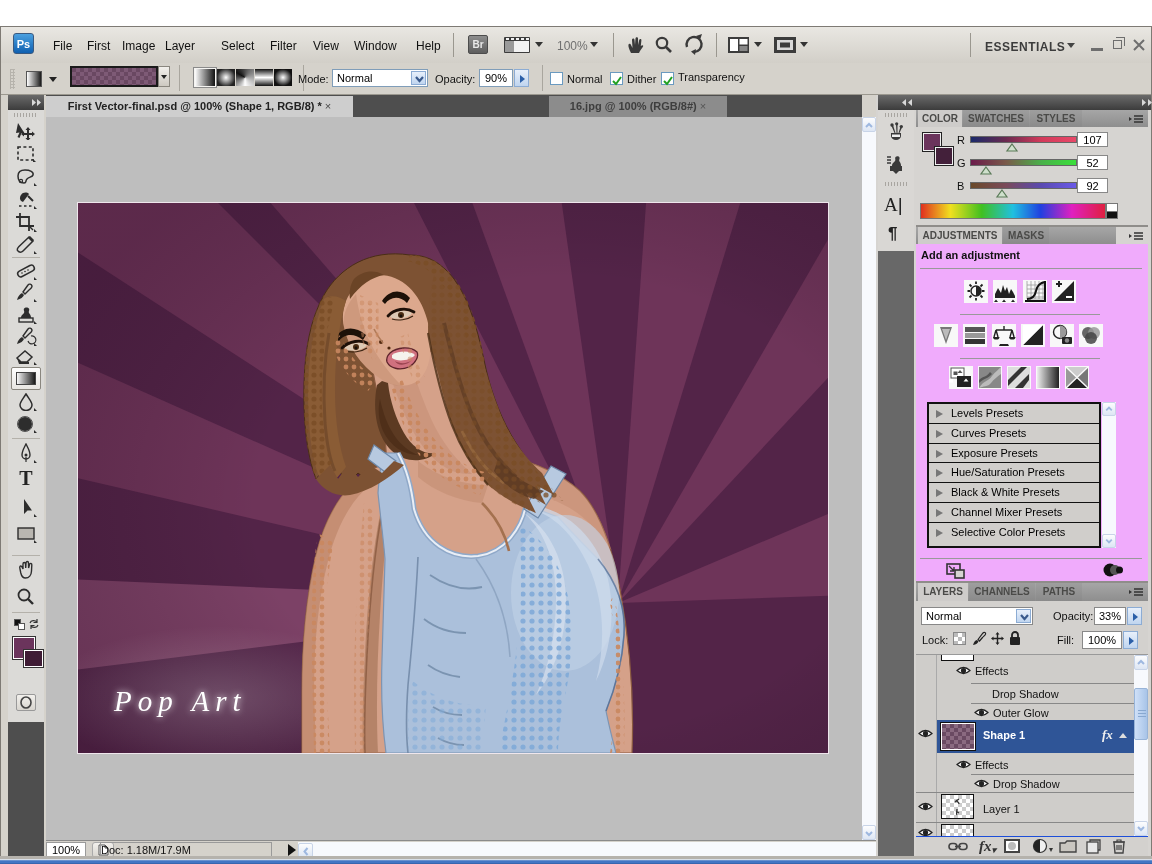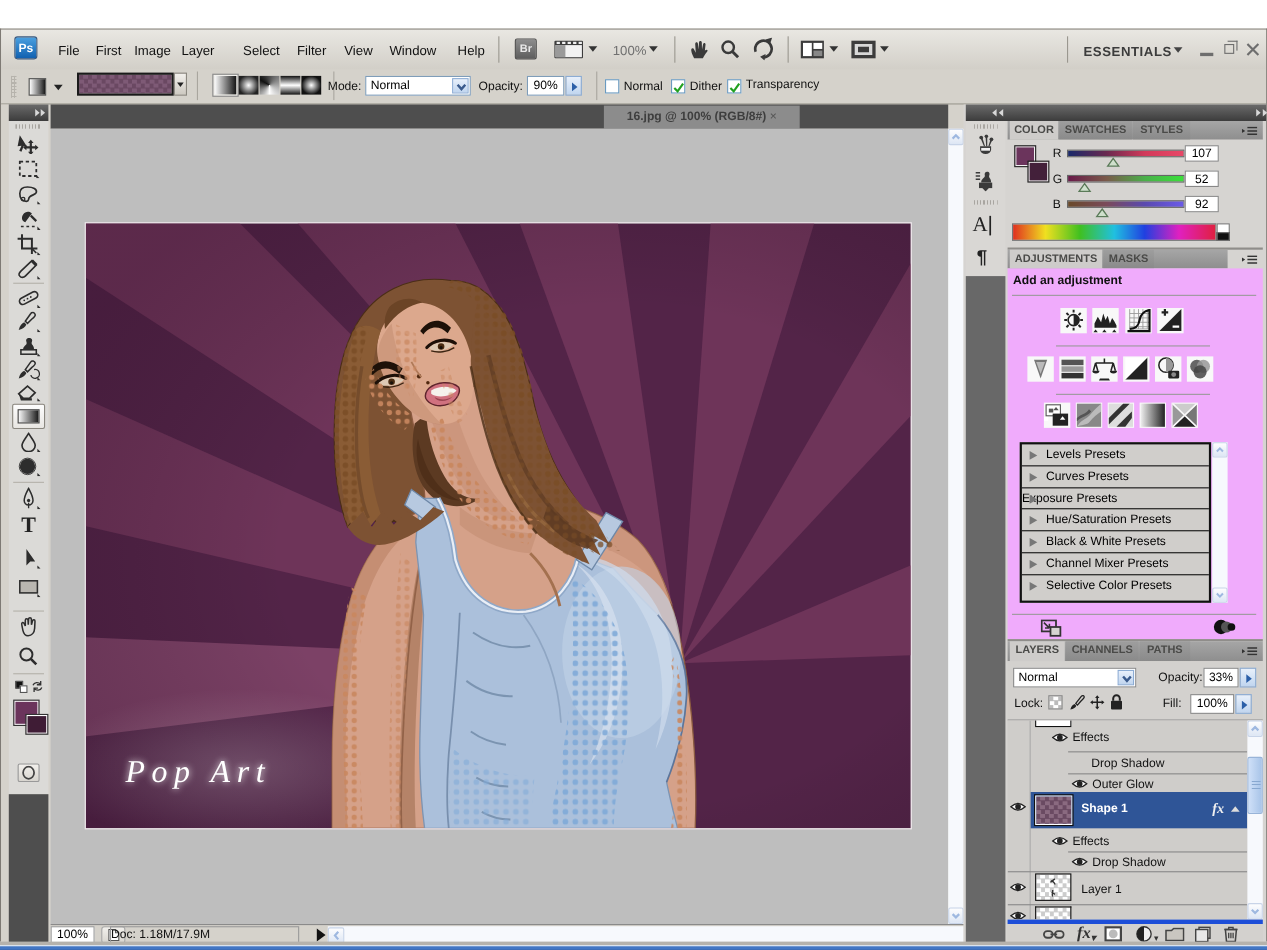--- a/index.html
+++ b/index.html
@@ -130,20 +130,21 @@
  <div class="cb" style="left:609px;top:9px"><svg width="12" height="12" viewBox="0 0 12 12">
         <path d="M2,6 L5,9 L10,2" fill="none" stroke="#21a121" stroke-width="2"></path>
       </svg></div>
  <span class="lbl" style="left:626px;top:10px">Dither</span>
  <div class="cb" style="left:660px;top:9px"><svg width="12" height="12" viewBox="0 0 12 12">
         <path d="M2,6 L5,9 L10,2" fill="none" stroke="#21a121" stroke-width="2"></path>
       </svg></div>
  <span class="lbl" style="left:677px;top:8px">Transparency</span>
 </div>
 <div class="tabbar">
+ <div class="tab" style="left:0;width:307px;background:#cecece;color:#222">First Vector-final.psd @ 100% (Shape 1, RGB/8) * <span style="font-weight:normal;color:#4a4a4a">×</span></div>
  <div class="tab" style="left:503px;width:178px;background:#8c8c8c;color:#3e3e3e">16.jpg @ 100% (RGB/8#) <span style="font-weight:normal;color:#555">×</span></div>
 </div>
 <div class="canvas"></div>
 <svg class="abs" style="left:78px;top:203px;outline:1px solid #efe6ec" width="750" height="550" viewBox="0 0 750 550">
  <defs>
   <pattern id="dotH" width="8" height="8" patternUnits="userSpaceOnUse">
         <circle cx="4" cy="4" r="2.6" fill="#7a4d26"></circle>
       </pattern>
   <pattern id="dotS" width="8" height="8" patternUnits="userSpaceOnUse">
         <circle cx="4" cy="4" r="2.4" fill="#c9875f"></circle>
@@ -580,21 +581,21 @@
         <path d="M1,1 L23,22 M23,1 L1,22" stroke="#f8f8f8" stroke-width="1.5"></path>
       </svg></div>
 
  <div class="abs" style="left:11px;top:158px;width:174px;height:146px;border:2px solid #111;background:#d0cecb">
    <div style="height:19.8px;border-bottom:1.5px solid #111;line-height:19px;padding-left:22px;position:relative"><svg style="position:absolute;left:6px;top:5px" width="9" height="10" viewBox="0 0 9 10">
           <path d="M1,1 L8,5 L1,9 Z" fill="#777"></path>
         </svg>Levels Presets</div>
    <div style="height:19.8px;border-bottom:1.5px solid #111;line-height:19px;padding-left:22px;position:relative"><svg style="position:absolute;left:6px;top:5px" width="9" height="10" viewBox="0 0 9 10">
           <path d="M1,1 L8,5 L1,9 Z" fill="#777"></path>
         </svg>Curves Presets</div>
-   <div style="height:19.8px;border-bottom:1.5px solid #111;line-height:19px;position:relative"><svg style="position:absolute;left:6px;top:5px" width="9" height="10" viewBox="0 0 9 10">
+   <div style="height:19.8px;border-bottom:1.5px solid #111;line-height:19px;padding-left:22px;position:relative"><svg style="position:absolute;left:6px;top:5px" width="9" height="10" viewBox="0 0 9 10">
           <path d="M1,1 L8,5 L1,9 Z" fill="#777"></path>
         </svg>Exposure Presets</div>
    <div style="height:19.8px;border-bottom:1.5px solid #111;line-height:19px;padding-left:22px;position:relative"><svg style="position:absolute;left:6px;top:5px" width="9" height="10" viewBox="0 0 9 10">
           <path d="M1,1 L8,5 L1,9 Z" fill="#777"></path>
         </svg>Hue/Saturation Presets</div>
    <div style="height:19.8px;border-bottom:1.5px solid #111;line-height:19px;padding-left:22px;position:relative"><svg style="position:absolute;left:6px;top:5px" width="9" height="10" viewBox="0 0 9 10">
           <path d="M1,1 L8,5 L1,9 Z" fill="#777"></path>
         </svg>Black &amp; White Presets</div>
    <div style="height:19.8px;border-bottom:1.5px solid #111;line-height:19px;padding-left:22px;position:relative"><svg style="position:absolute;left:6px;top:5px" width="9" height="10" viewBox="0 0 9 10">
           <path d="M1,1 L8,5 L1,9 Z" fill="#777"></path>
@@ -724,21 +725,21 @@
           <path d="M3,8 L6,5 L9,8" fill="none" stroke="#9eb8e0" stroke-width="2"></path>
         </svg></div>
    <div class="abs" style="left:0;top:33px;width:14px;height:52px;background:linear-gradient(90deg,#cfe0f8,#a8c4e8);border:1px solid #98b4d8;border-radius:2px">
         <div style="position:absolute;left:3px;top:21px;width:8px;height:8px;background:repeating-linear-gradient(#88a8d0 0 1px,transparent 1px 3px)"></div>
       </div>
    <div class="abs" style="left:0;top:166px;width:14px;height:15px;background:linear-gradient(#fdfdfe,#dde6f4);border:1px solid #c8d4e8;border-radius:2px"><svg width="12" height="13" viewBox="0 0 12 13">
           <path d="M3,5 L6,8 L9,5" fill="none" stroke="#9eb8e0" stroke-width="2"></path>
         </svg></div>
  </div>
 
- <div class="abs" style="left:0;top:235px;width:232px;height:20px;background:#d3d1ce;border-top:4px solid #1d4ed8">
+ <div class="abs" style="left:0;top:235px;width:232px;height:20px;background:#d3d1ce;border-top:1px solid #1d4ed8">
   <svg class="abs" style="left:32px;top:4px" width="20" height="11" viewBox="0 0 20 11">
         <rect x="1" y="2.5" width="8" height="6" rx="3" fill="none" stroke="#444" stroke-width="1.6"></rect>
         <rect x="11" y="2.5" width="8" height="6" rx="3" fill="none" stroke="#444" stroke-width="1.6"></rect>
         <line x1="7" y1="5.5" x2="13" y2="5.5" stroke="#444" stroke-width="1.6"></line>
       </svg>
   <div class="abs" style="left:63px;top:1px;font-style:italic;font-weight:bold;font-family:'Liberation Serif',serif;font-size:15px;color:#333">fx<span style="font-size:9px;vertical-align:-2px">▾</span></div>
   <div class="abs" style="left:88px;top:2px;width:16px;height:14px;border:2px solid #444;background:#fff">
         <div style="position:absolute;left:2px;top:1px;width:8px;height:8px;border-radius:50%;background:#bbb"></div>
       </div>
   <svg class="abs" style="left:116px;top:1px" width="16" height="16" viewBox="0 0 16 16">

